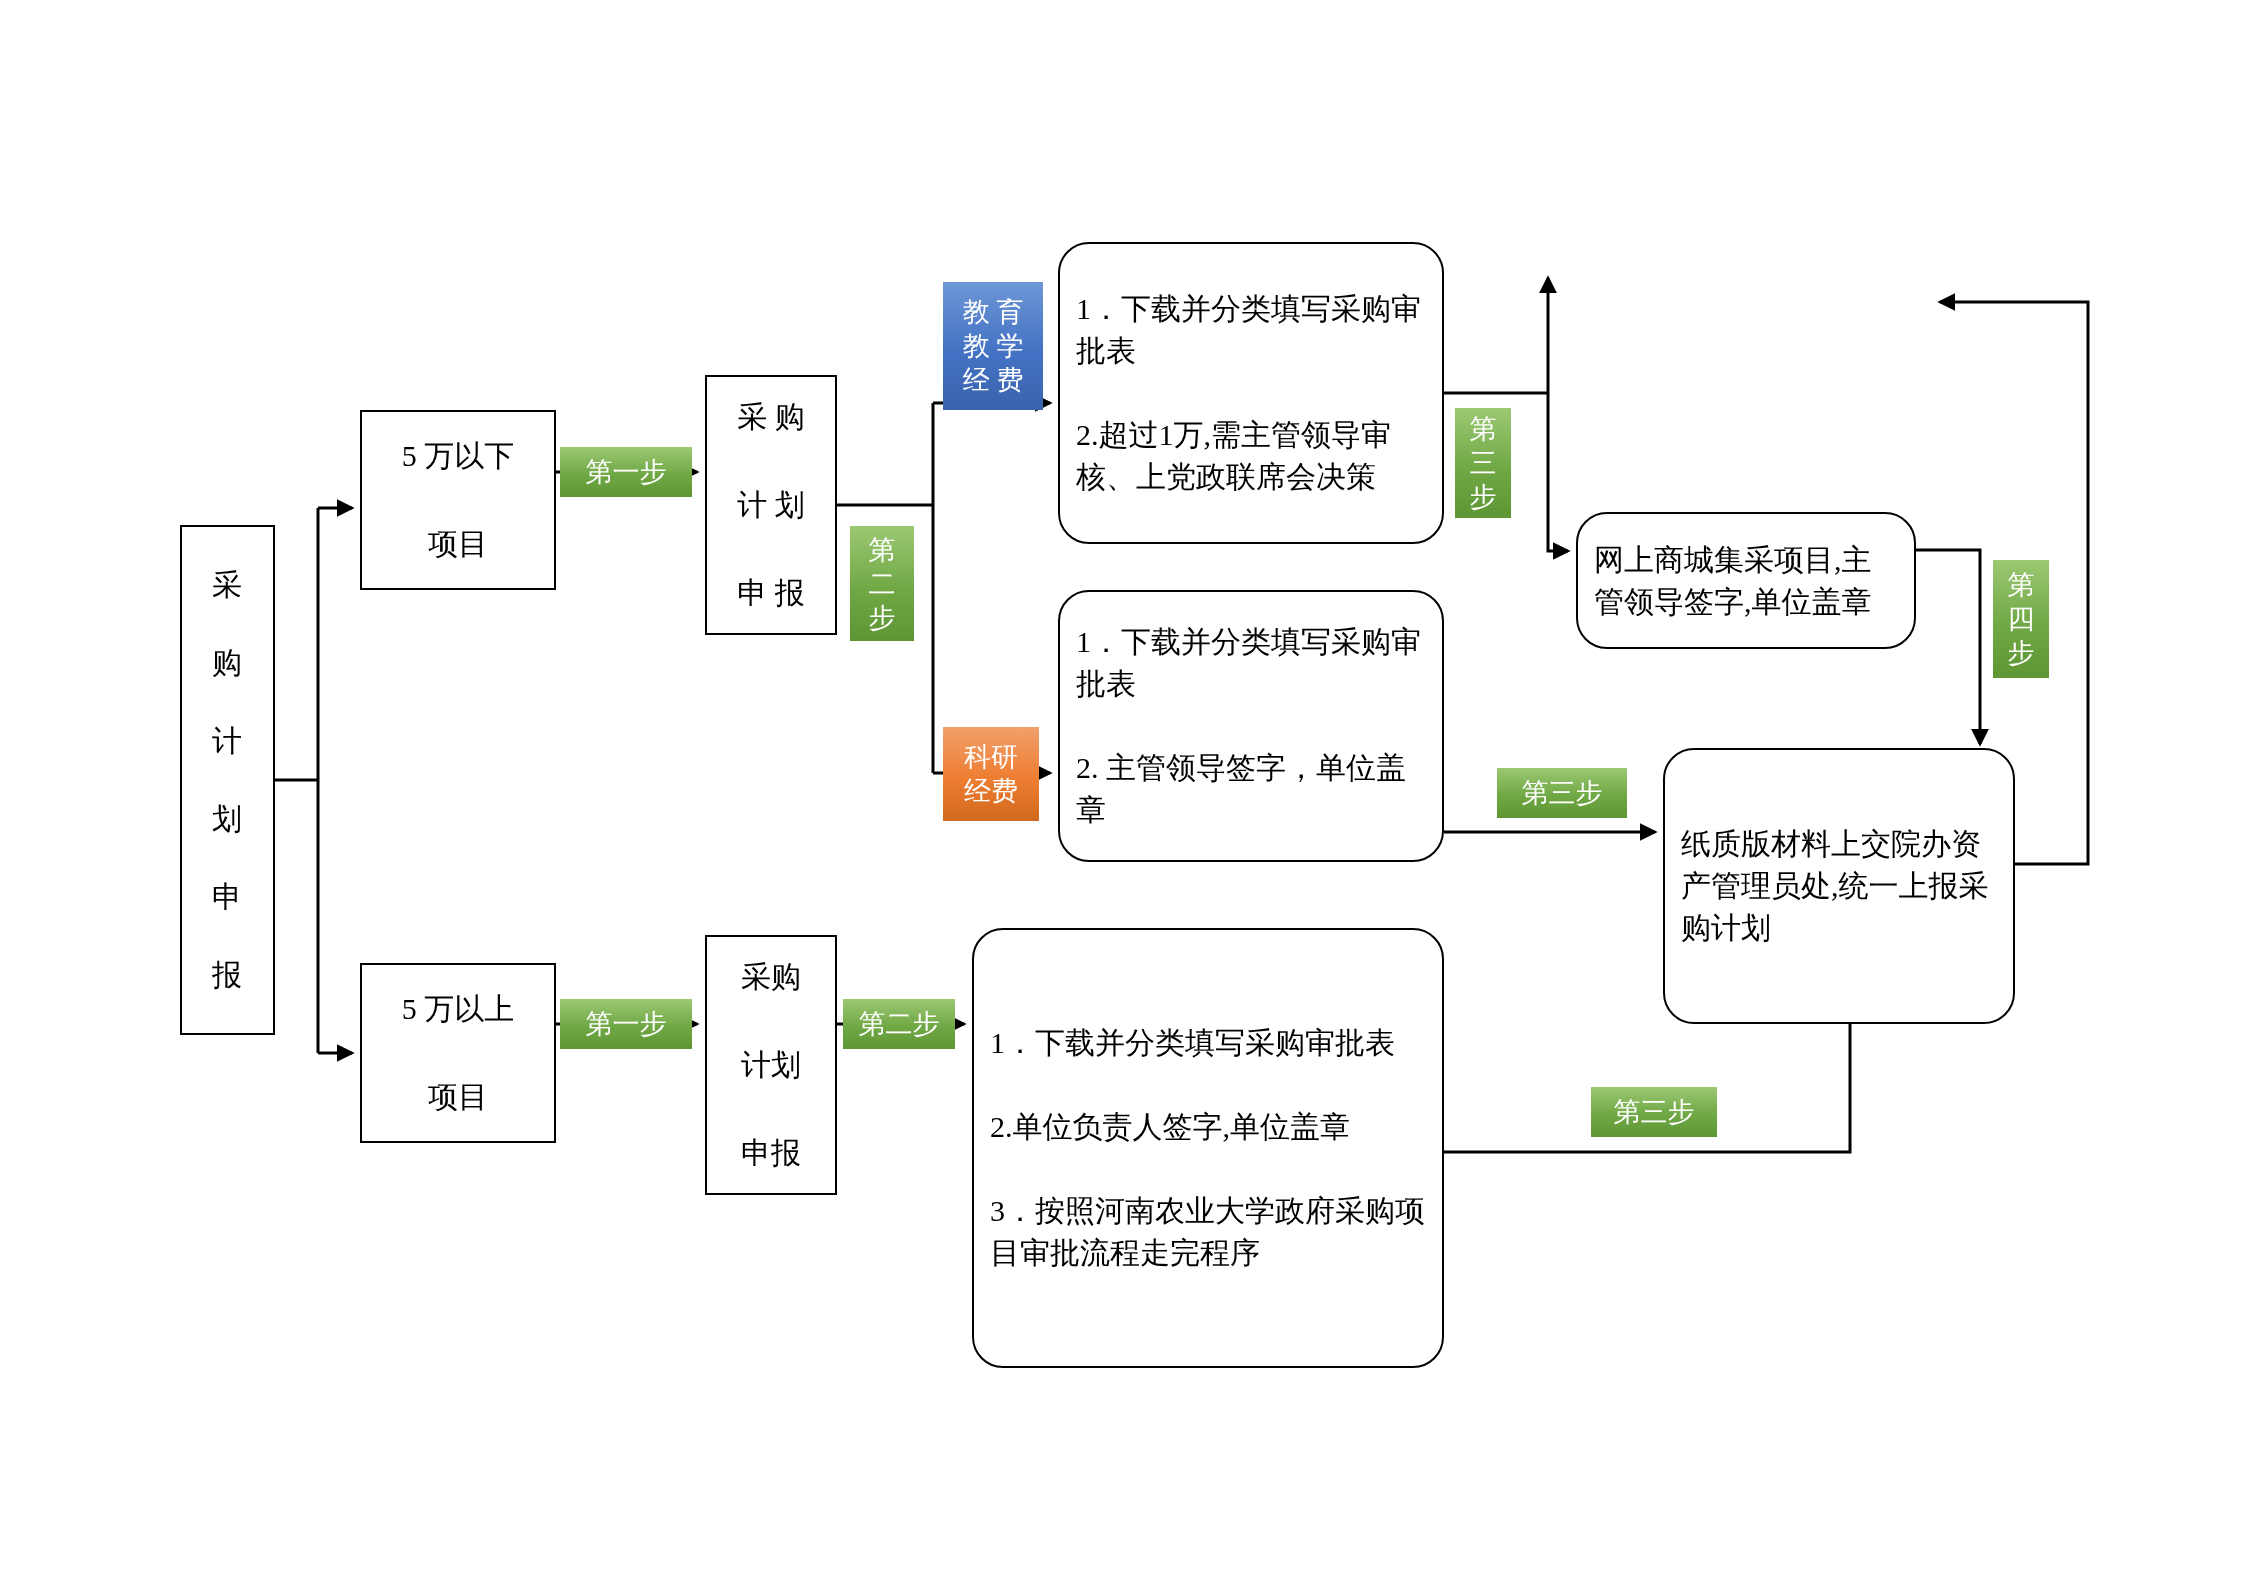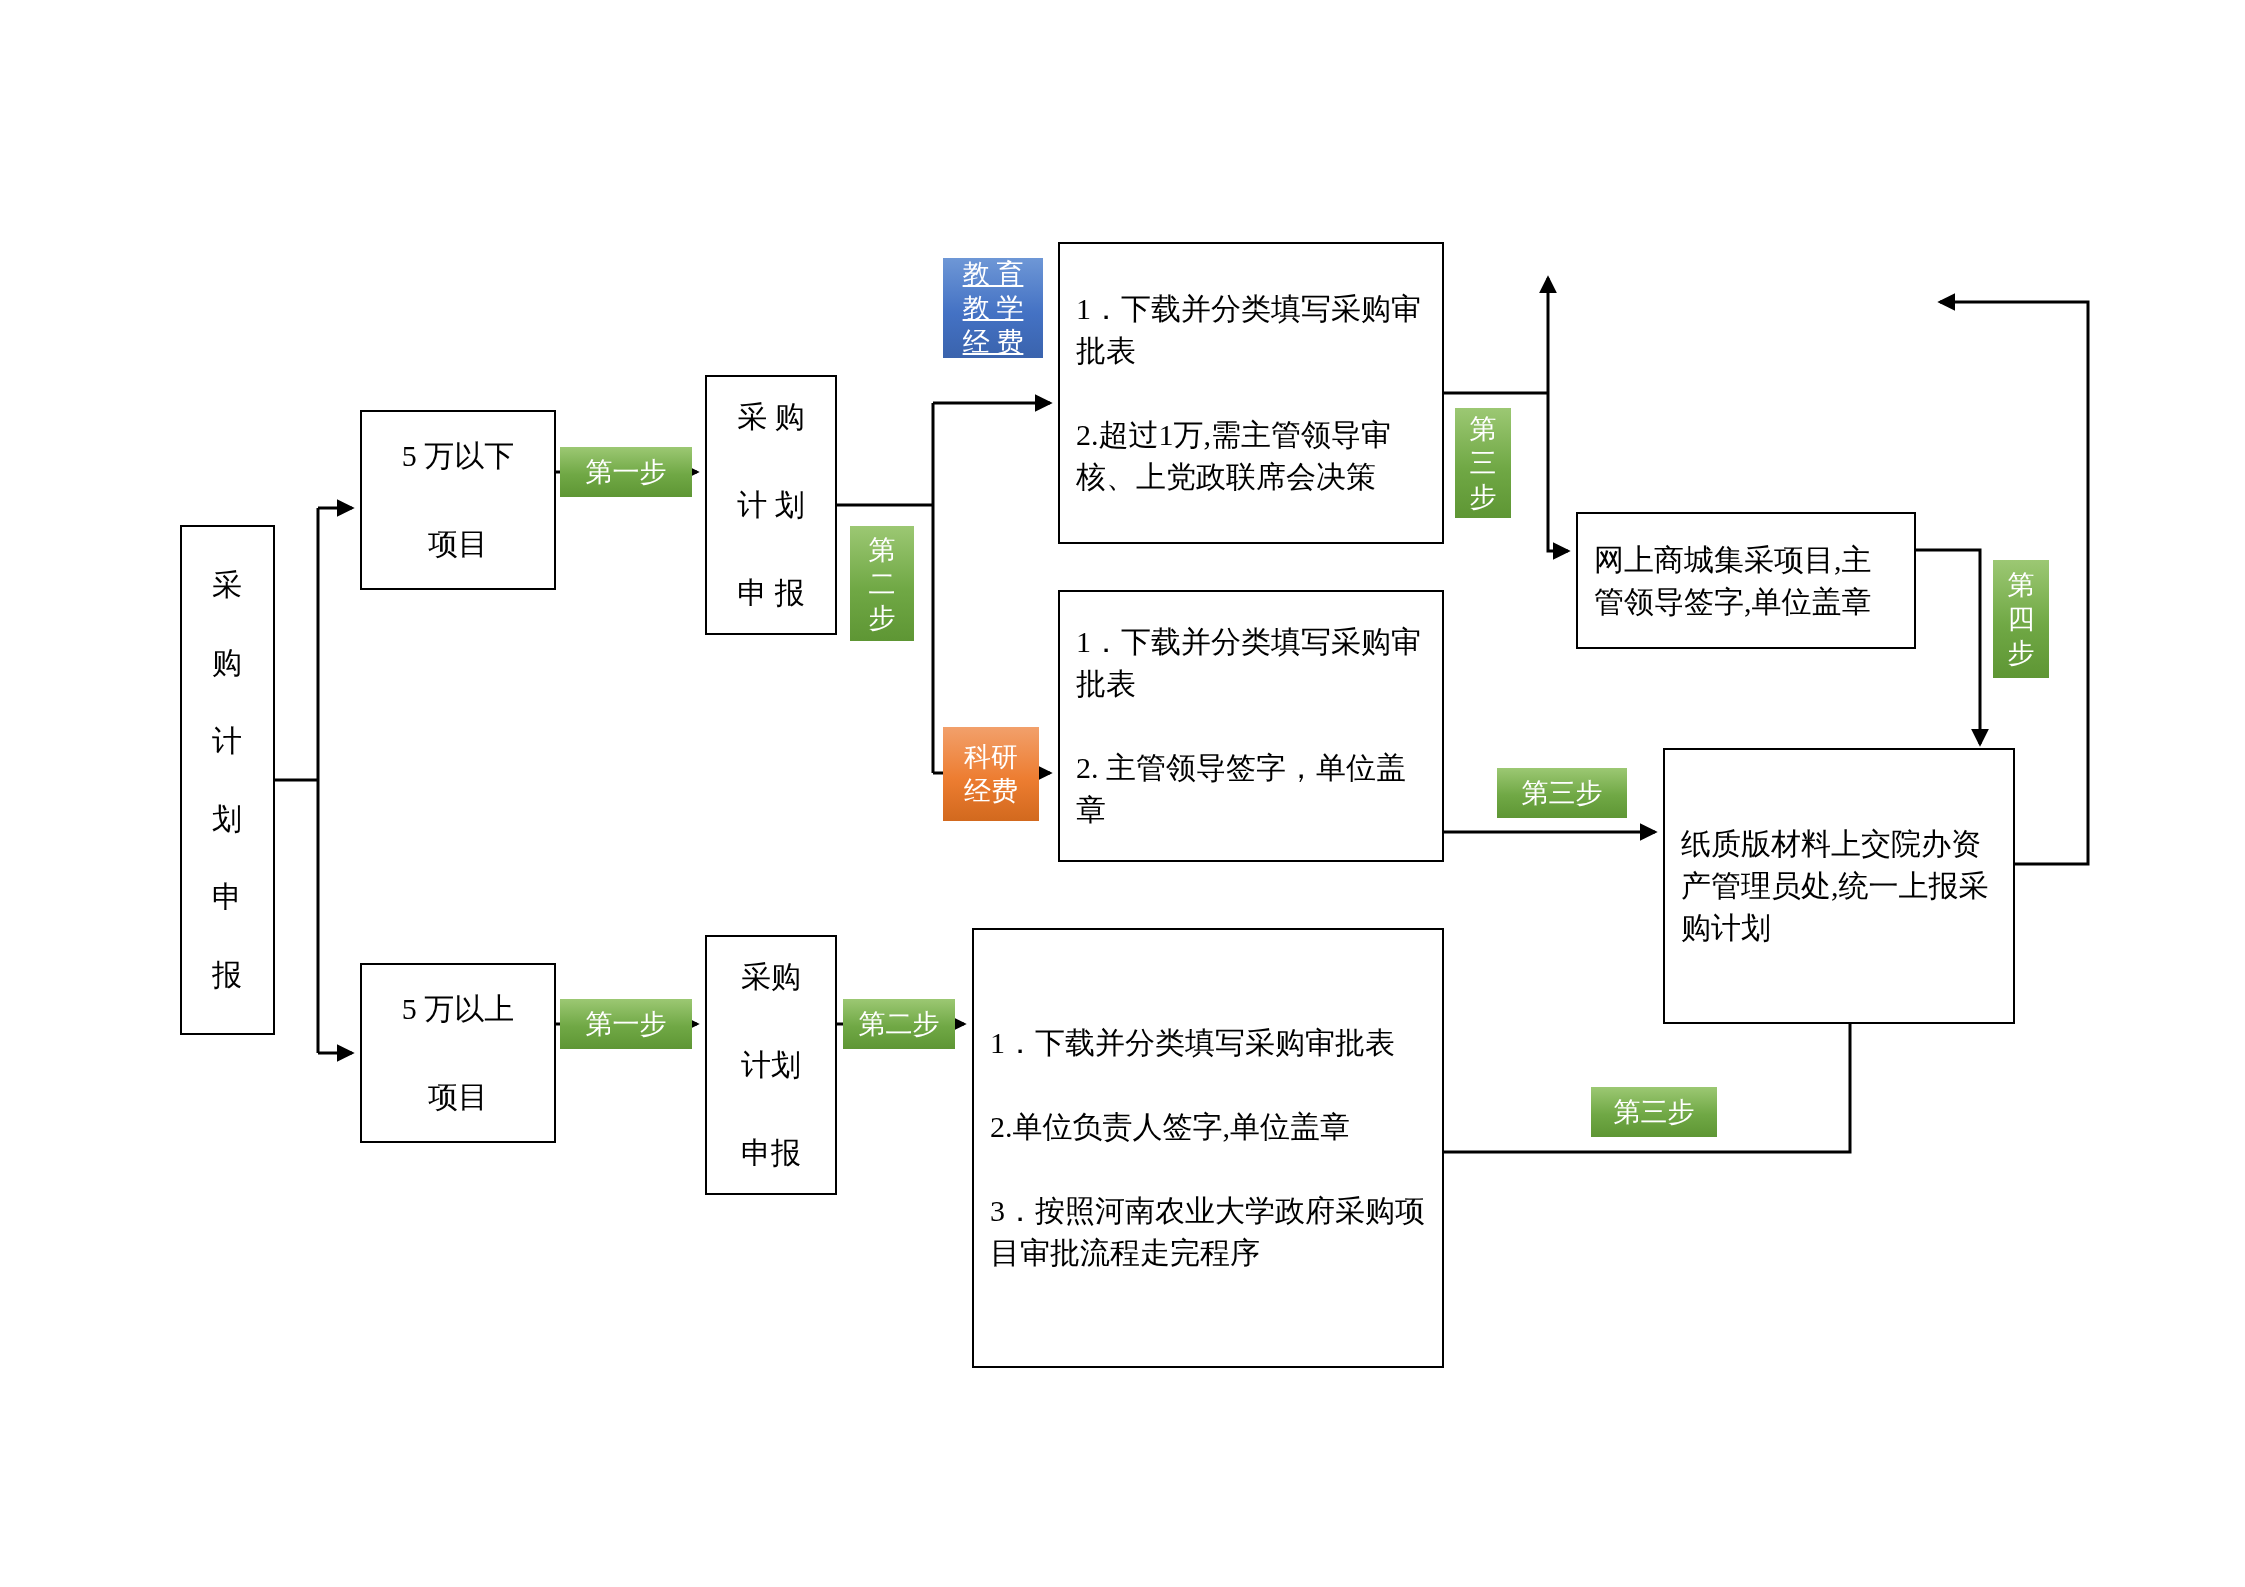--- a/index.html
+++ b/index.html
@@ -6,21 +6,21 @@
   .canvas{
     position:relative;width:2245px;height:1587px;background:#fff;overflow:hidden;
     font-family:"Liberation Serif","DejaVu Serif",serif;color:#000;
   }
   .canvas svg{position:absolute;left:0;top:0;width:2245px;height:1587px;}
   .node{
     position:absolute;box-sizing:border-box;border:2px solid #000;background:#fff;
     display:flex;align-items:center;justify-content:center;
   }
   .node .txt{white-space:pre-line;font-size:30px;line-height:44px;text-align:center;}
-  .node.lefty{padding:12px 16px;}
+  .node.lefty{padding:12px 16px;border-radius:31px;}
   .node.lefty .txt{text-align:left;line-height:42px;}
   .node.vroot .txt{line-height:78px;letter-spacing:1px;}
   .chip{
     position:absolute;box-sizing:border-box;display:flex;align-items:center;justify-content:center;
     background:linear-gradient(180deg,#9cc873 0%,#70a845 55%,#5e9634 100%);
     color:#fff;
   }
   .chip .txt{white-space:pre-line;font-size:27px;line-height:34px;text-align:center;}
   .tag{
     position:absolute;box-sizing:border-box;display:flex;align-items:center;justify-content:center;color:#fff;
@@ -86,21 +86,21 @@
 
 申 报</span>
   </div>
 
   <div class="chip" style="left:850px;top:526px;width:64px;height:115px;">
     <span class="txt">第
 二
 步</span>
   </div>
 
-  <div class="tag blue" style="left:943px;top:258px;width:100px;height:100px;text-decoration:underline;">
+  <div class="tag blue" style="left:943px;top:282px;width:100px;height:128px;">
     <span class="txt">教 育
 教 学
 经 费</span>
   </div>
 
   <div class="node lefty" style="left:1058px;top:242px;width:386px;height:302px;">
     <span class="txt">1．下载并分类填写采购审批表
 
 2.超过1万,需主管领导审核、上党政联席会决策</span>
   </div>

